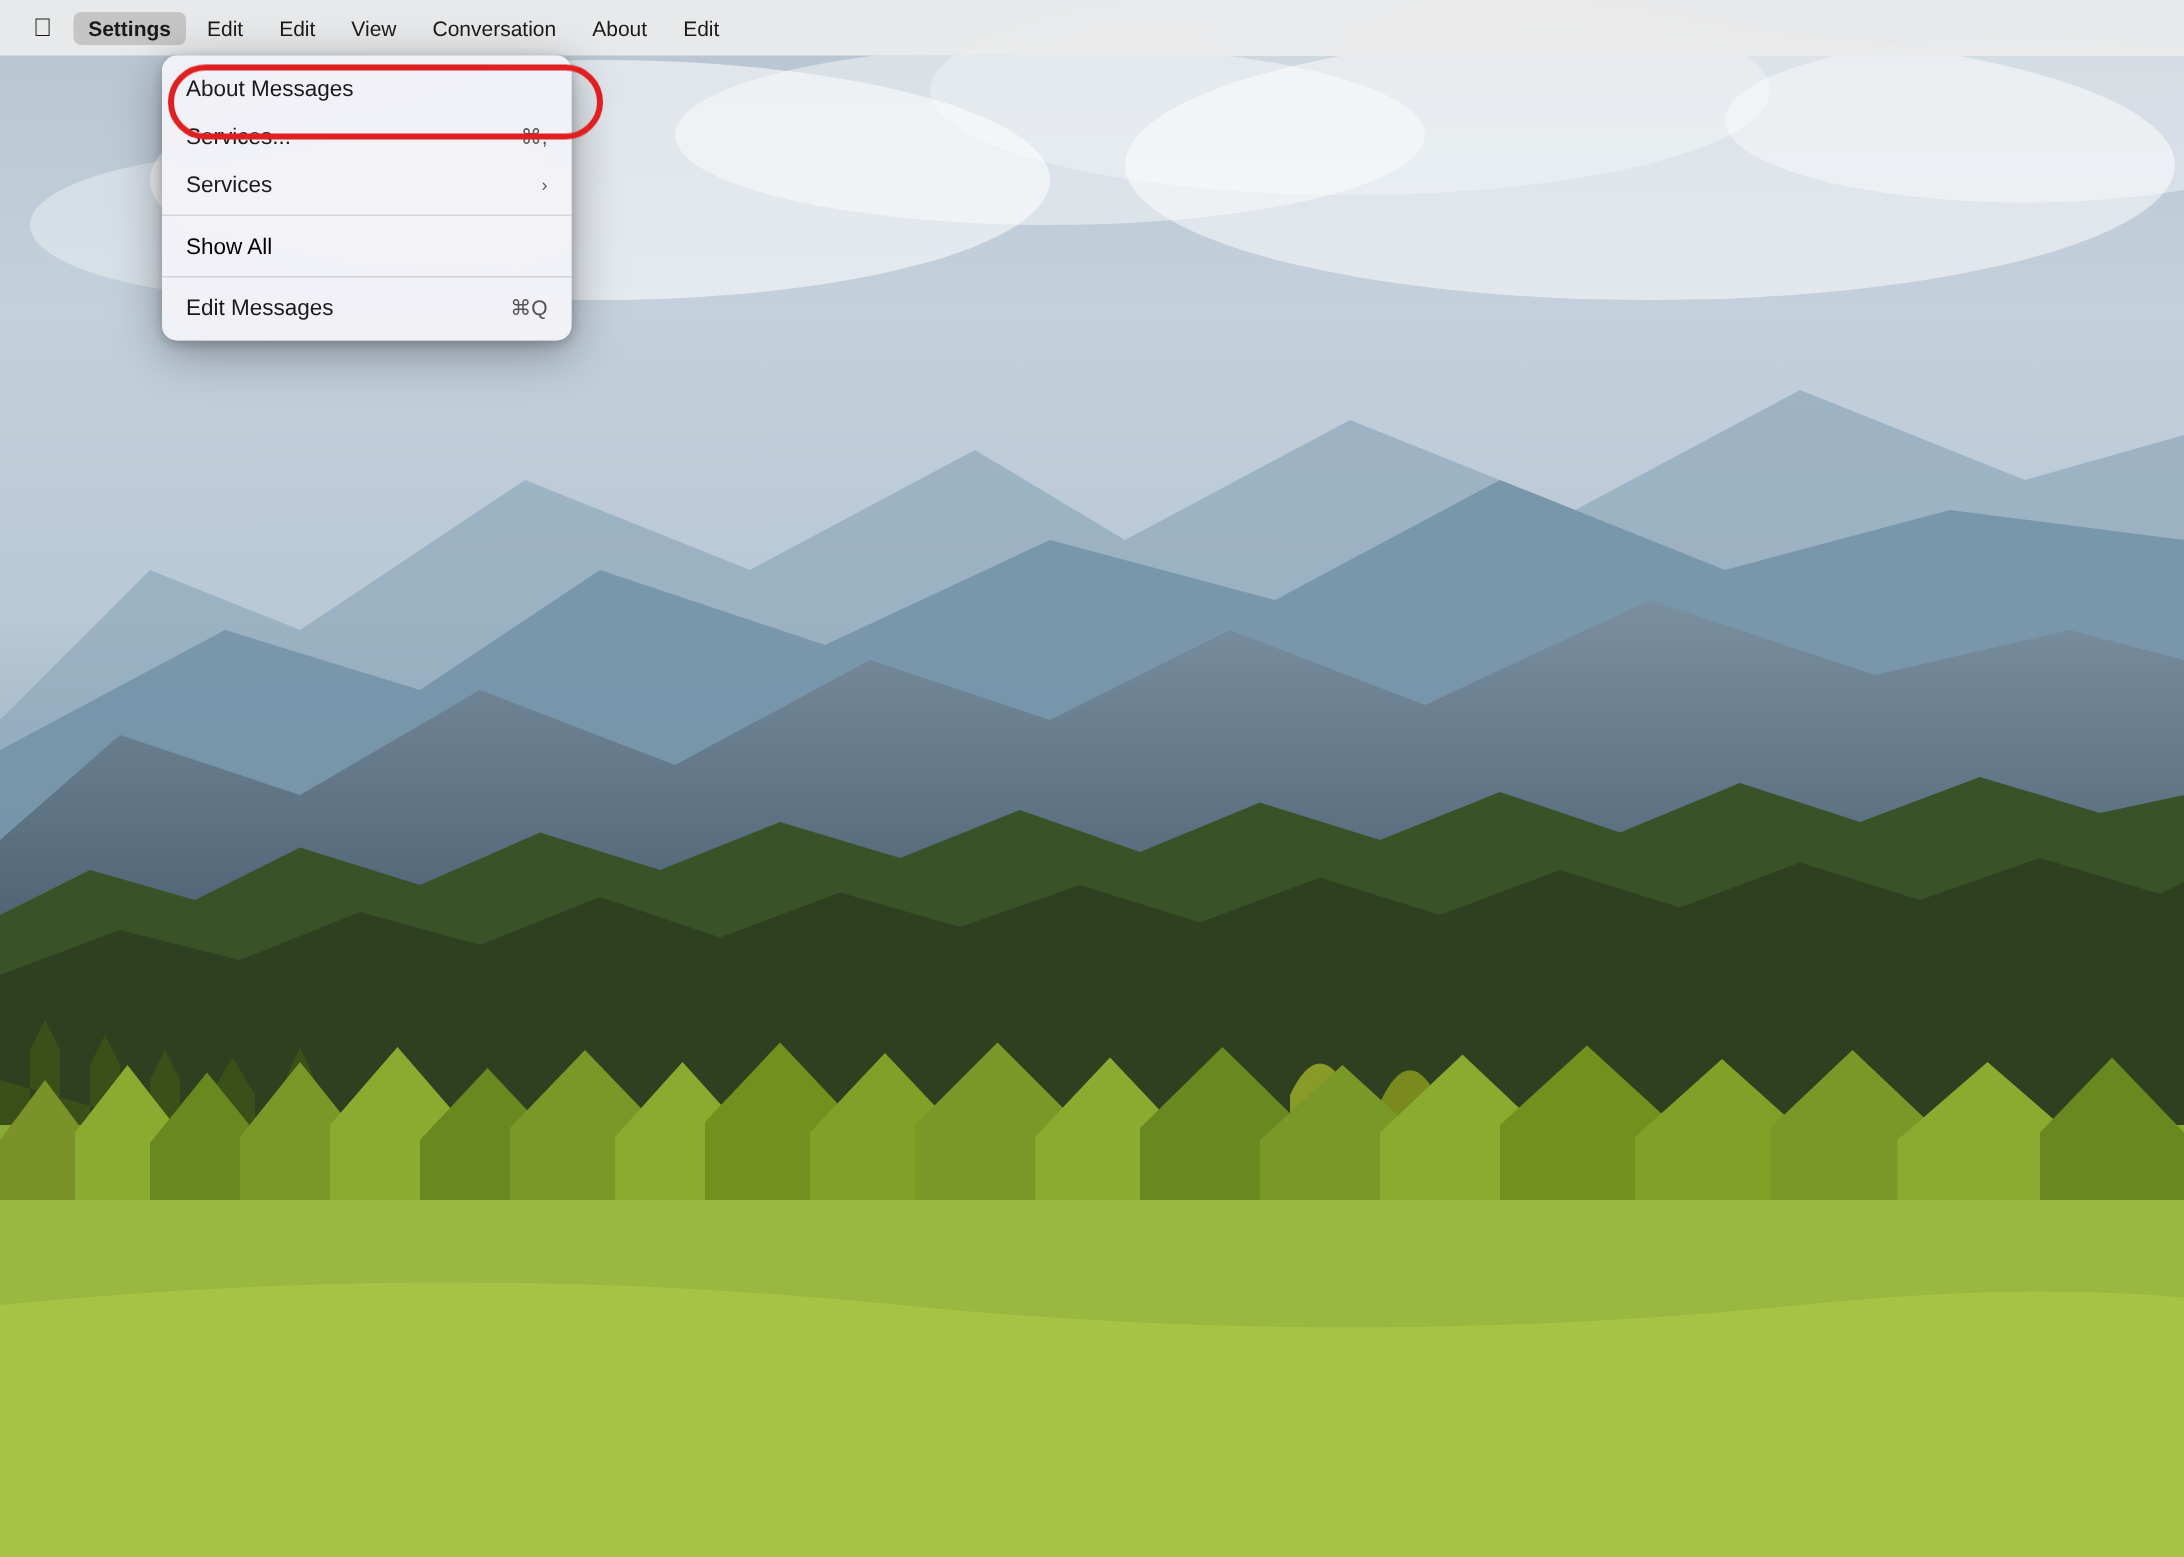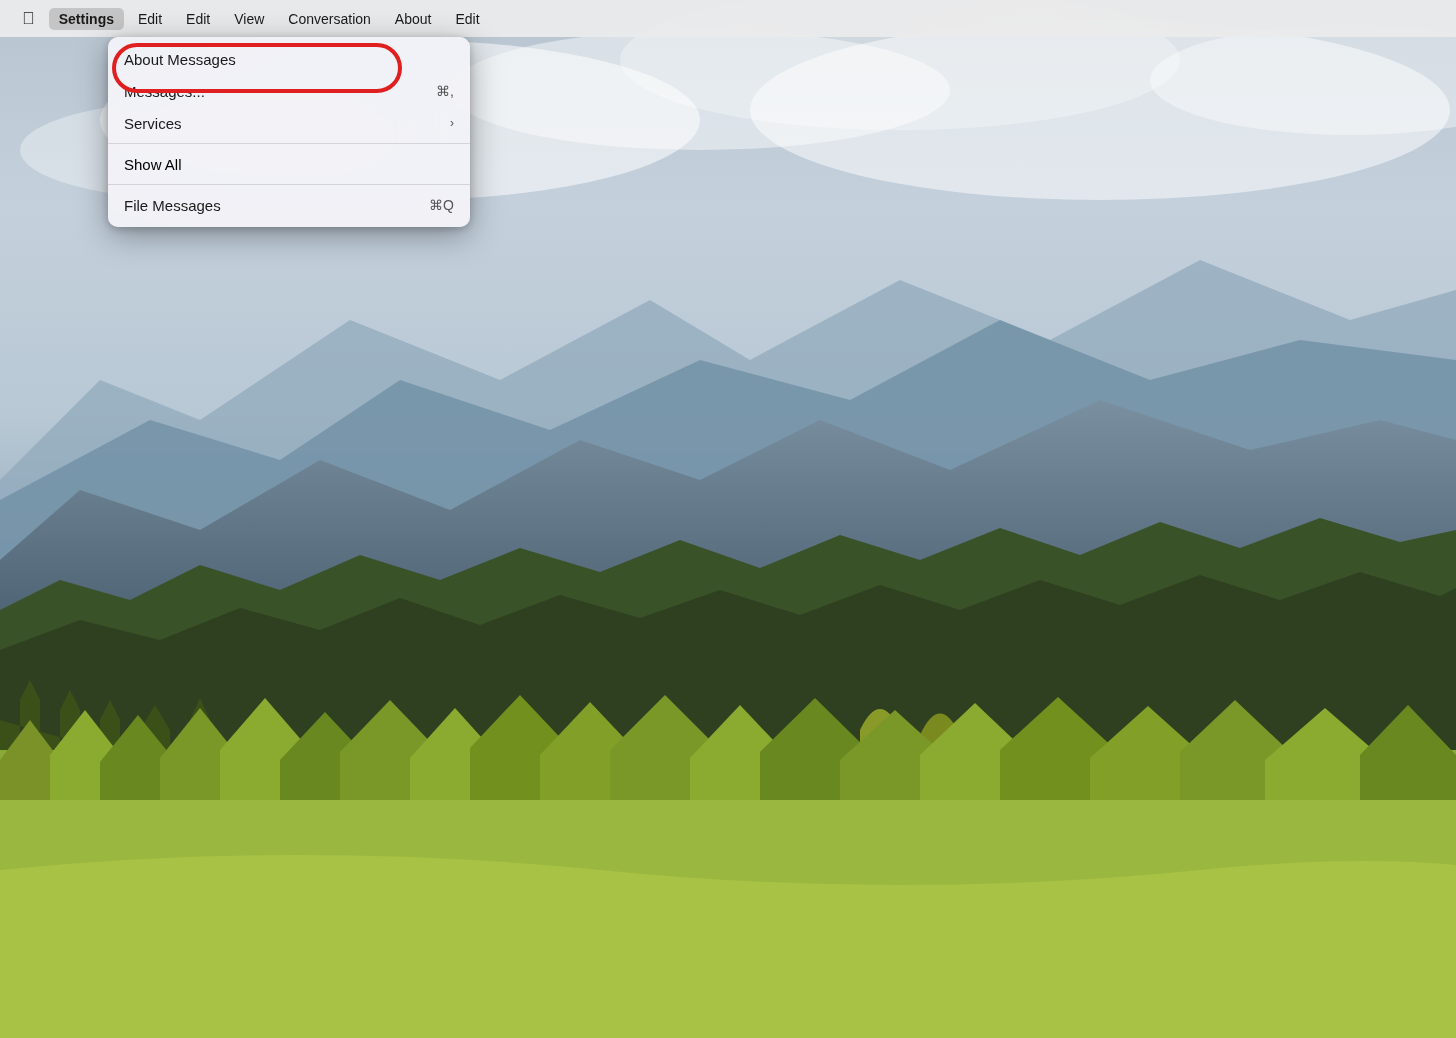--- a/index.html
+++ b/index.html
@@ -80,21 +80,21 @@
       font-size: 17px;
       padding: 2px 10px;
       cursor: pointer;
     }
 
     
     .dropdown-menu {
       position: absolute;
       top: 37px;
       left: 108px;
-      width: 362px;
+      width: 273px;
       background: rgba(242, 242, 247, 0.97);
       backdrop-filter: blur(30px);
       border-radius: 10px;
       box-shadow: 0 8px 32px rgba(0,0,0,0.35), 0 2px 8px rgba(0,0,0,0.2);
       padding: 6px 0;
       z-index: 200;
     }
 
     .menu-item {
       display: flex;
@@ -254,40 +254,40 @@
 </div>
 
 <div class="dropdown-menu">
 
   <div class="menu-item">
     <span>About Messages</span>
     <span class="shortcut"></span>
   </div>
 
   <div class="menu-item">
-    <span>Messages...</span>
+    <span>Services...</span>
     <span class="shortcut">⌘,</span>
   </div>
 
   <div class="menu-item">
     <span>Services</span>
     <span class="chevron">›</span>
   </div>
 
   <div class="menu-separator"></div>
 
 
 
   <div class="menu-item disabled">
     <span>Show All</span>
     <span class="shortcut"></span>
   </div>
 
   <div class="menu-separator"></div>
 
   <div class="menu-item">
-    <span>File Messages</span>
+    <span>Edit Messages</span>
     <span class="shortcut">⌘Q</span>
   </div>
 
 </div>
 
 <div class="settings-highlight"></div>
 
 </body></html>

